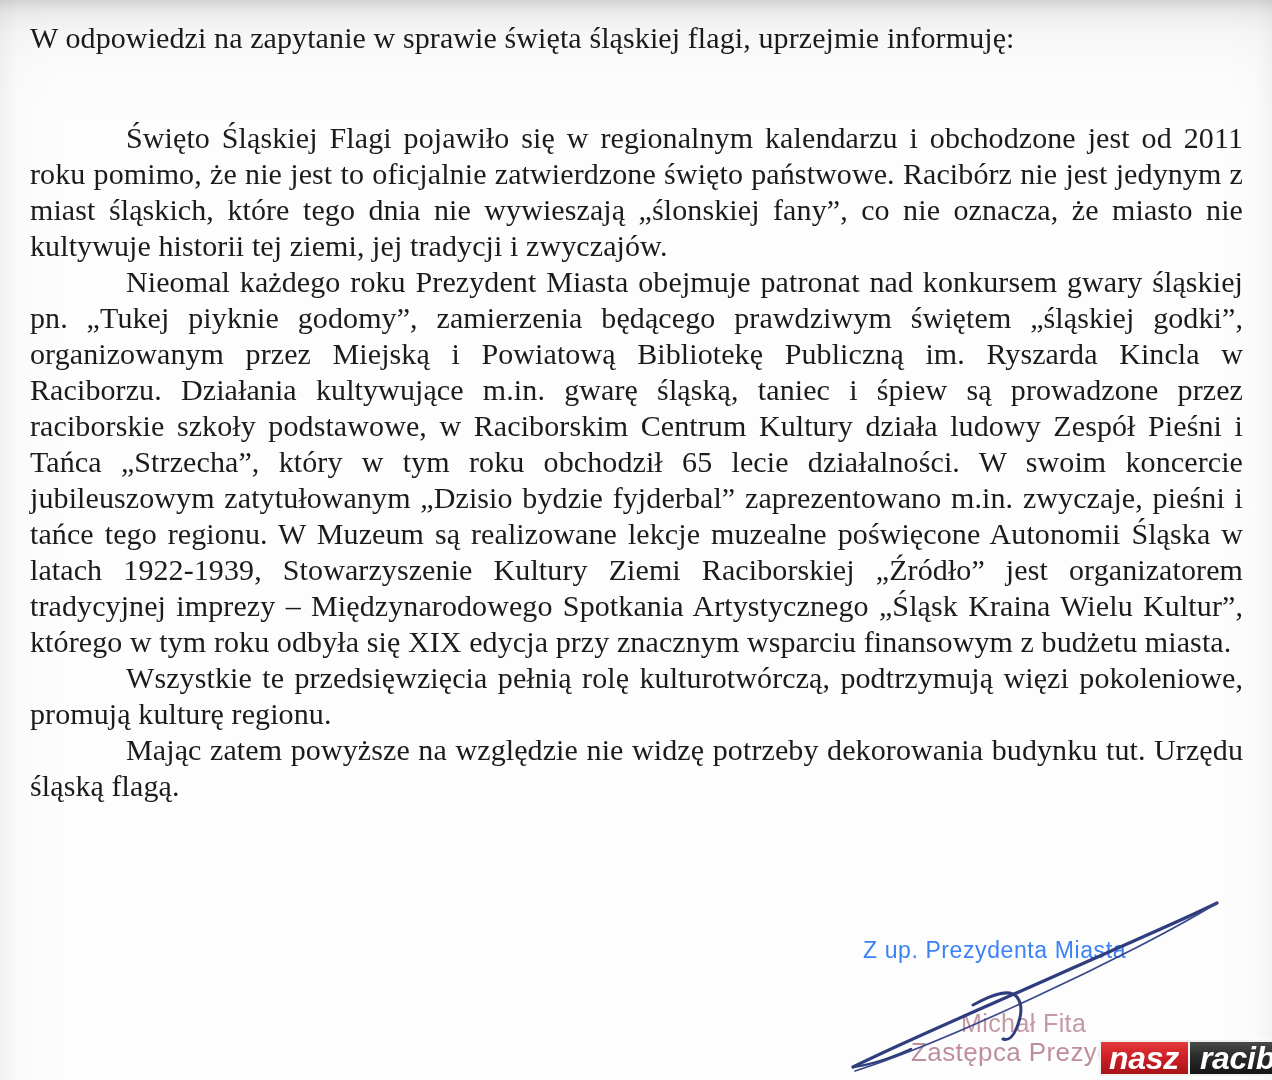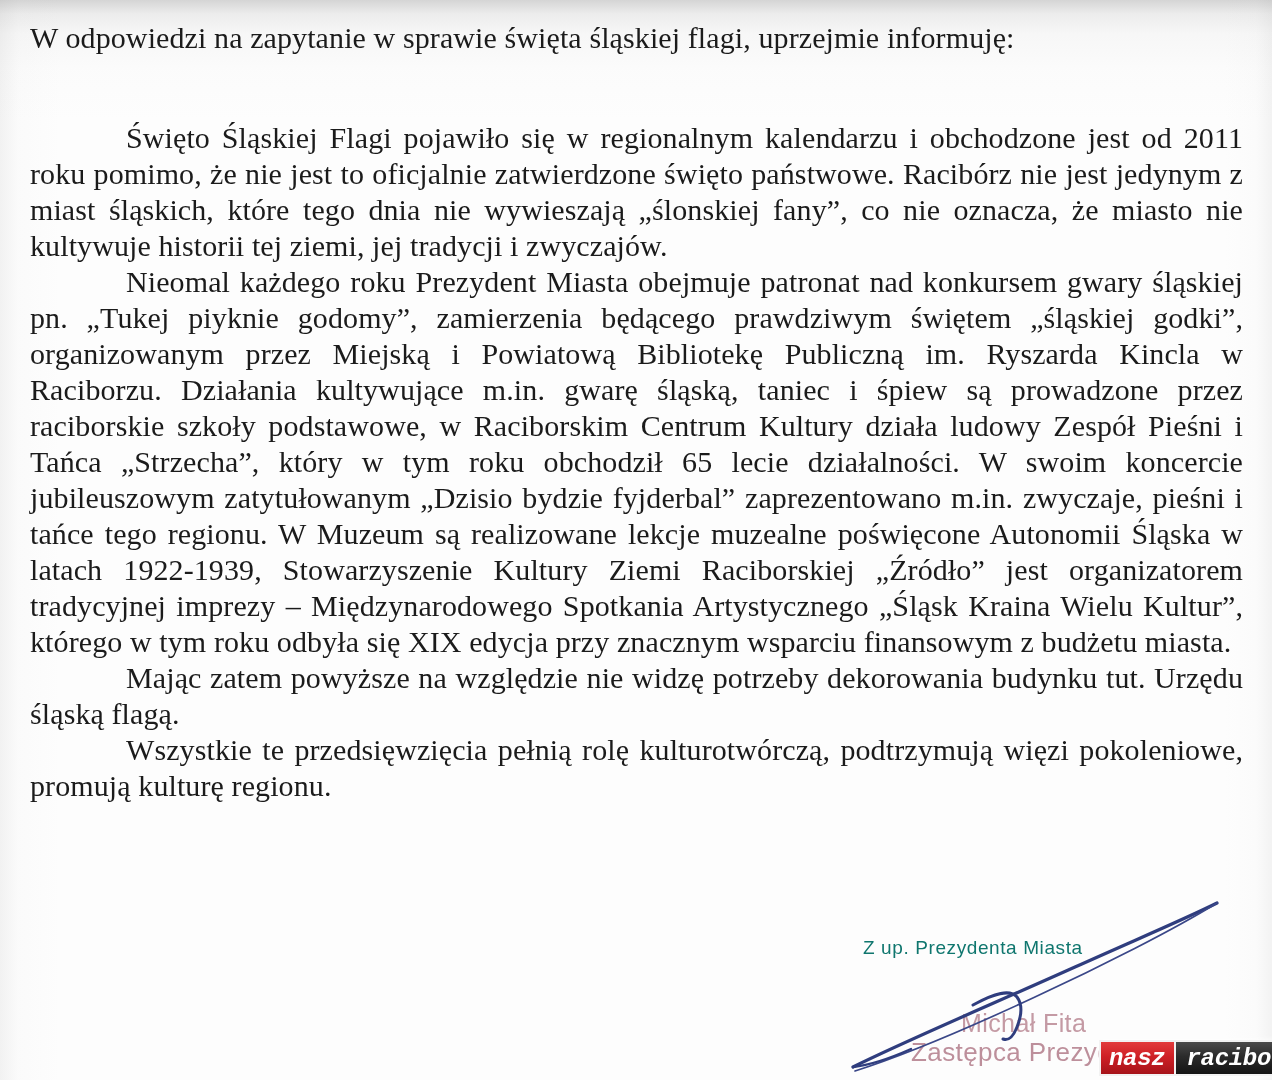--- a/index.html
+++ b/index.html
@@ -92,24 +92,24 @@
     top: 0;
     width: 420px;
     height: 195px;
     font-family: "Liberation Sans", "DejaVu Sans", sans-serif;
     color: #b08a96;
   }
   .stamp-line-1 {
     position: absolute;
     left: 18px;
     top: 52px;
-    font-size: 19px;
+    font-size: 23px;
     letter-spacing: 0.6px;
     white-space: nowrap;
-    color: #0f766e;
+    color: #3b82f6;
   }
   .stamp-line-2 {
     position: absolute;
     left: 116px;
     top: 124px;
     font-size: 25px;
     letter-spacing: 0.4px;
     white-space: nowrap;
     color: #c49aa4;
   }
@@ -137,25 +137,25 @@
     left: 1099px;
     top: 1040px;
     height: 36px;
     display: flex;
     align-items: stretch;
     box-shadow: 0 0 6px rgba(255,255,255,0.85);
   }
   .wm-seg {
     display: flex;
     align-items: center;
-    font-family: Liberation Mono, monospace;
+    font-family: Liberation Sans, sans-serif;
     font-style: italic;
     font-weight: bold;
     color: #ffffff;
-    font-size: 24px;
+    font-size: 32px;
     letter-spacing: -0.3px;
   }
   .wm-nasz {
     background: linear-gradient(to bottom, #e23b3b 0%, #cf2026 45%, #a6141a 100%);
     padding: 0 9px 0 8px;
     border: 2px solid #f2f2f2;
     border-right: 1px solid #f2f2f2;
   }
   .wm-raciborz {
     background: linear-gradient(to bottom, #4a4a4a 0%, #2b2b2b 45%, #141414 100%);
@@ -176,23 +176,23 @@
   <div class="letter-body">
 
     <p class="doc-line">W odpowiedzi na zapytanie w sprawie święta śląskiej flagi, uprzejmie informuję:</p>
 
     <div class="spacer-gap"></div>
 
     <p class="doc-para">Święto Śląskiej Flagi pojawiło się w regionalnym kalendarzu i obchodzone jest od 2011 roku pomimo, że nie jest to oficjalnie zatwierdzone święto państwowe. Racibórz nie jest jedynym z miast śląskich, które tego dnia nie wywieszają „ślonskiej fany”, co nie oznacza, że miasto nie kultywuje historii tej ziemi, jej tradycji i zwyczajów.</p>
 
     <p class="doc-para">Nieomal każdego roku Prezydent Miasta obejmuje patronat nad konkursem gwary śląskiej pn. „Tukej piyknie godomy”, zamierzenia będącego prawdziwym świętem „śląskiej godki”, organizowanym przez Miejską i Powiatową Bibliotekę Publiczną im. Ryszarda Kincla w Raciborzu. Działania kultywujące m.in. gwarę śląską, taniec i śpiew są prowadzone przez raciborskie szkoły podstawowe, w Raciborskim Centrum Kultury działa ludowy Zespół Pieśni i Tańca „Strzecha”, który w tym roku obchodził 65 lecie działalności. W swoim koncercie jubileuszowym zatytułowanym „Dzisio bydzie fyjderbal” zaprezentowano m.in. zwyczaje, pieśni i tańce tego regionu. W Muzeum są realizowane lekcje muzealne poświęcone Autonomii Śląska w latach 1922-1939, Stowarzyszenie Kultury Ziemi Raciborskiej „Źródło” jest organizatorem  tradycyjnej imprezy – Międzynarodowego Spotkania Artystycznego „Śląsk Kraina Wielu Kultur”, którego w tym roku odbyła się XIX edycja przy znacznym wsparciu finansowym z budżetu miasta.</p>
 
+    <p class="doc-para">Wszystkie te przedsięwzięcia pełnią rolę kulturotwórczą, podtrzymują więzi pokoleniowe, promują kulturę regionu.</p>
+
     <p class="doc-para">Mając zatem powyższe na względzie nie widzę potrzeby dekorowania budynku tut. Urzędu śląską flagą.</p>
-
-    <p class="doc-para">Wszystkie te przedsięwzięcia pełnią rolę kulturotwórczą, podtrzymują więzi pokoleniowe, promują kulturę regionu.</p>
 
   </div>
 
   <div id="signature-block">
 
     <div id="office-stamp">
       <div class="stamp-line-1">Z up. Prezydenta Miasta</div>
       <div class="stamp-line-2">Michał Fita</div>
       <div class="stamp-line-3">Zastępca Prezyd</div>
     </div>

